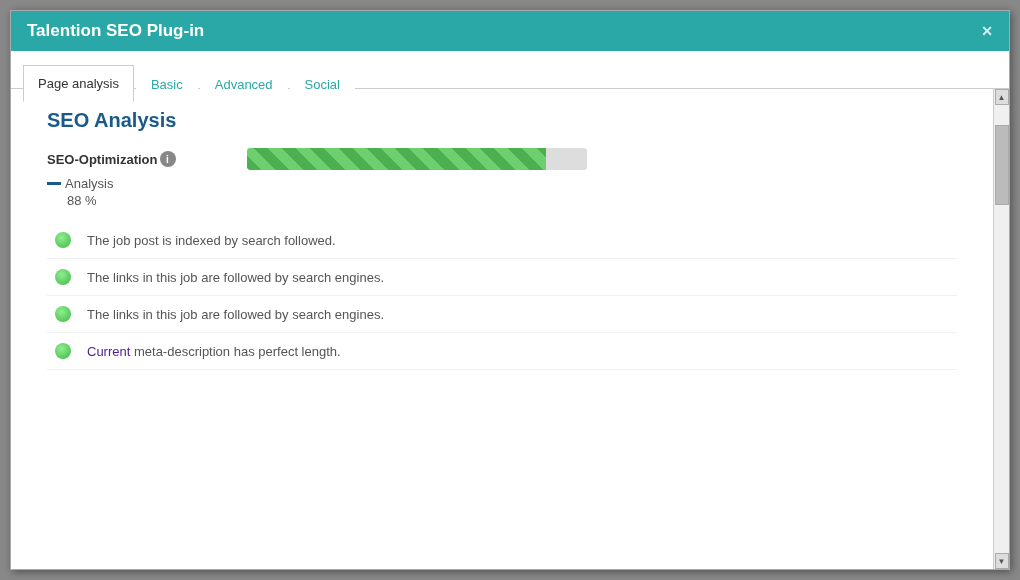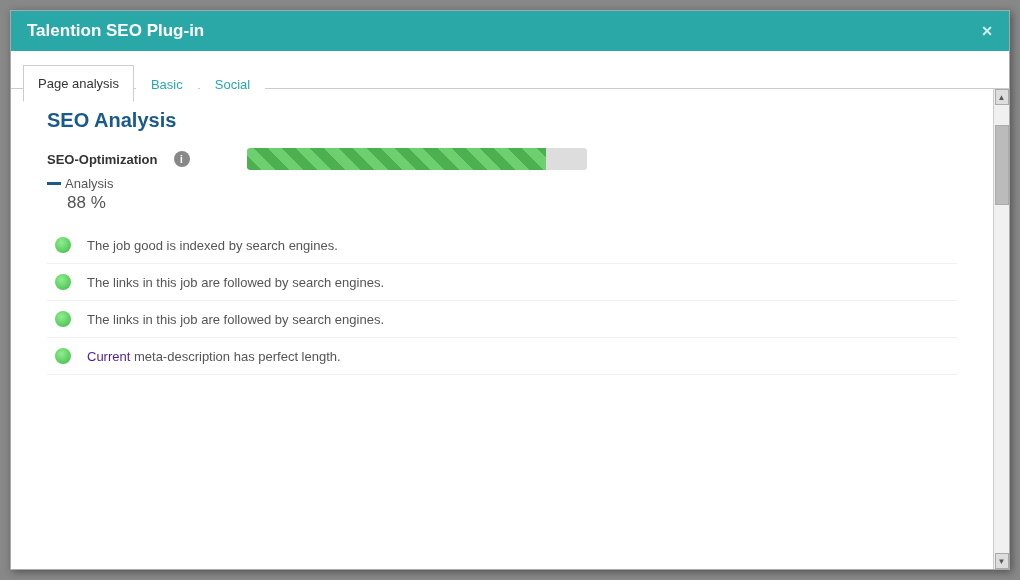--- a/index.html
+++ b/index.html
@@ -122,21 +122,21 @@
       display: flex;
       align-items: center;
       margin-bottom: 6px;
     }
     .seo-label {
       font-weight: bold;
       font-size: 13px;
       color: #333;
       display: flex;
       align-items: center;
-      gap: 16px;
+      gap: 2px;
       min-width: 180px;
     }
     .info-icon {
       display: inline-flex;
       align-items: center;
       justify-content: center;
       width: 16px;
       height: 16px;
       border-radius: 50%;
       background: #888;
@@ -180,21 +180,21 @@
       justify-content: flex-end;
     }
     .dash-icon {
       display: inline-block;
       width: 14px;
       height: 3px;
       background: #1a5a8a;
       margin-right: 4px;
     }
     .progress-percent {
-      font-size: 17px;
+      font-size: 13px;
       color: #555;
       margin-left: 20px;
       margin-top: 2px;
       margin-bottom: 14px;
     }
     .check-items {
       margin-top: 10px;
     }
     .check-item {
       display: flex;
@@ -232,20 +232,23 @@
   </div>
 
   <div class="tabs-bar">
     <div class="tab active">
       <span>Page analysis</span>
     </div>
     <div class="tab link">
       <span>Basic</span>
     </div>
     <div class="tab link">
+      <span>Advanced</span>
+    </div>
+    <div class="tab link">
       <span>Social</span>
     </div>
   </div>
 
   <div class="content-area">
     <div class="main-content">
 
       <div class="section-title">SEO Analysis</div>
 
       <div class="seo-optimization-row">
@@ -265,21 +268,21 @@
         </span>
       </div>
 
       <div class="progress-percent">
         <span>88 %</span>
       </div>
 
       <div class="check-items">
         <div class="check-item">
           <div class="green-dot"></div>
-          <span class="check-item-text">The job good is indexed by search engines.</span>
+          <span class="check-item-text">The job post is indexed by search followed.</span>
         </div>
         <div class="check-item">
           <div class="green-dot"></div>
           <span class="check-item-text">The links in this job are followed by search engines.</span>
         </div>
         <div class="check-item">
           <div class="green-dot"></div>
           <span class="check-item-text">The links in this job are followed by search engines.</span>
         </div>
         <div class="check-item">

